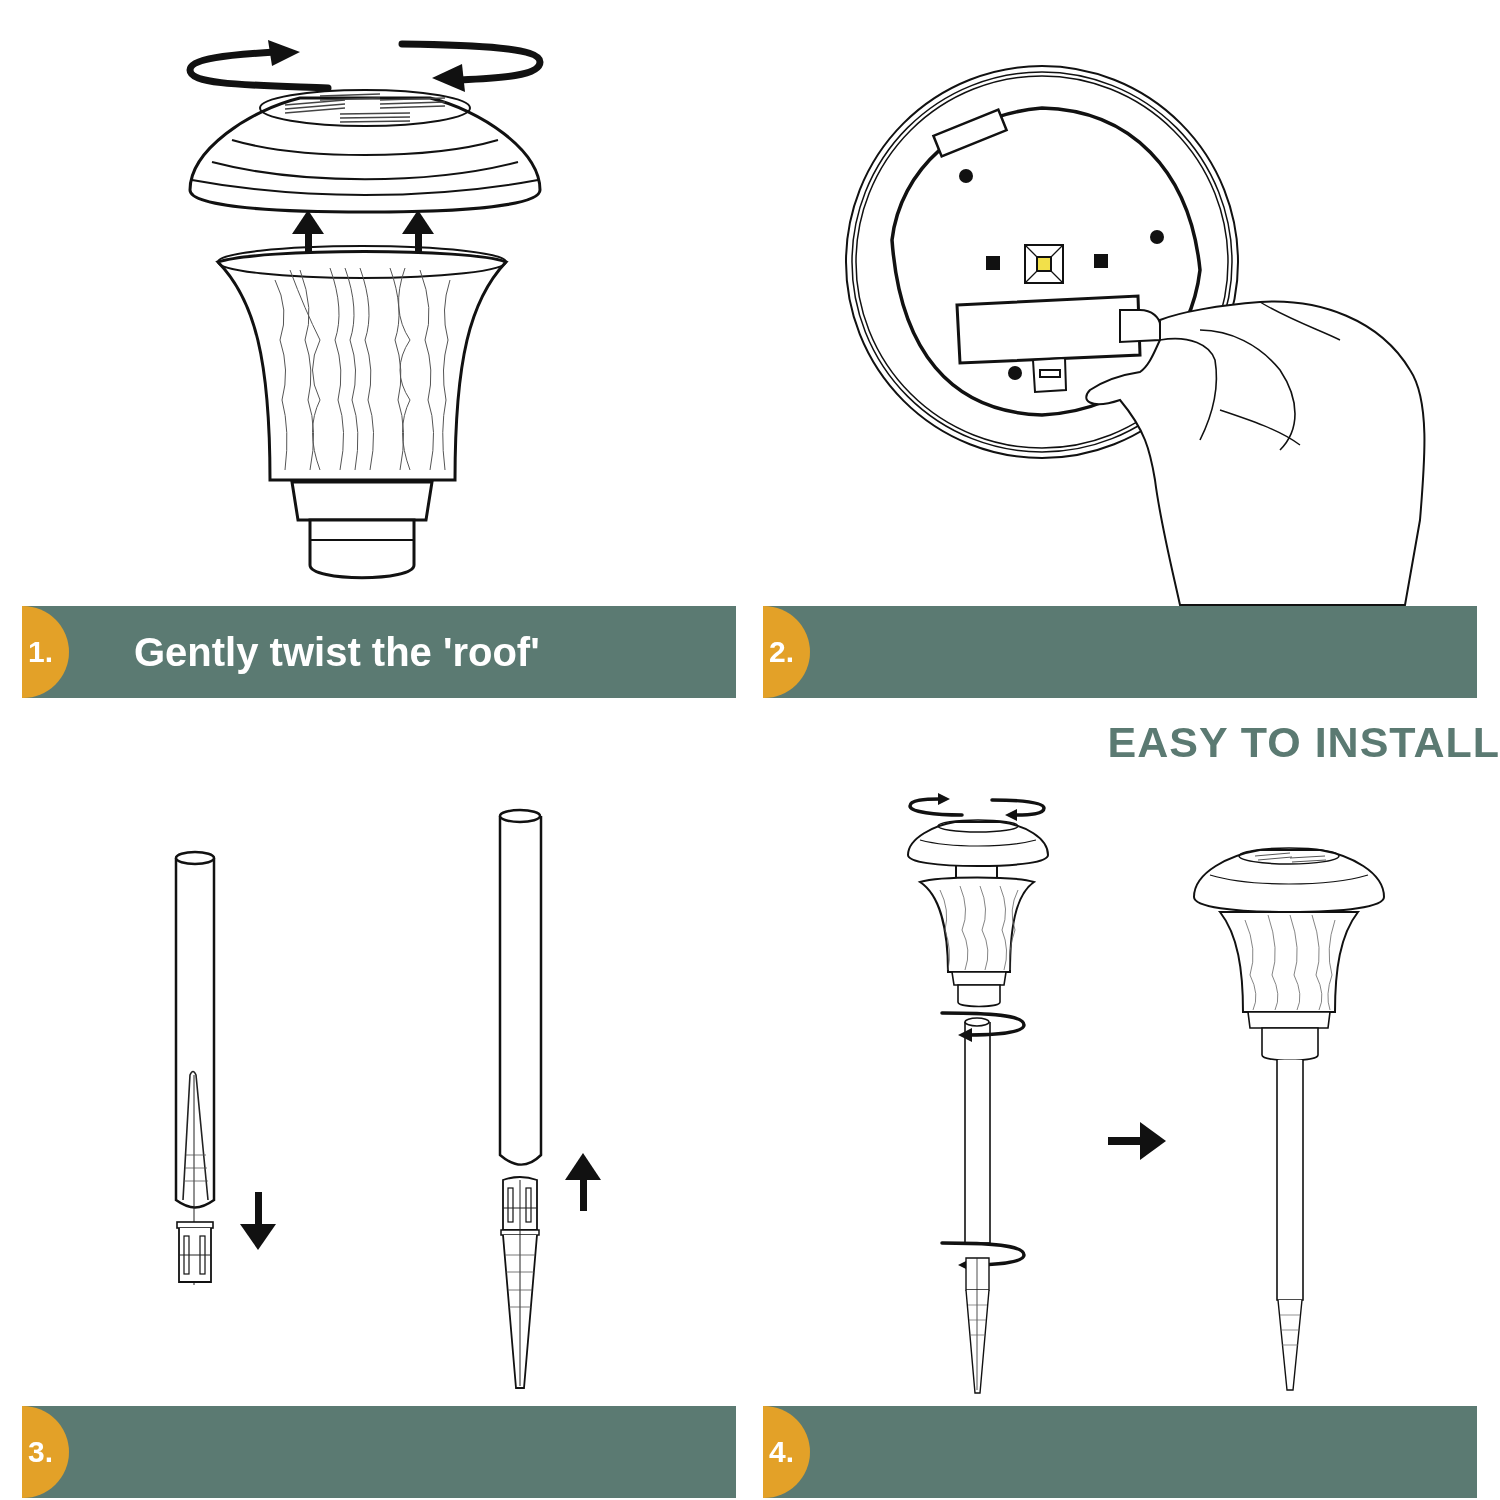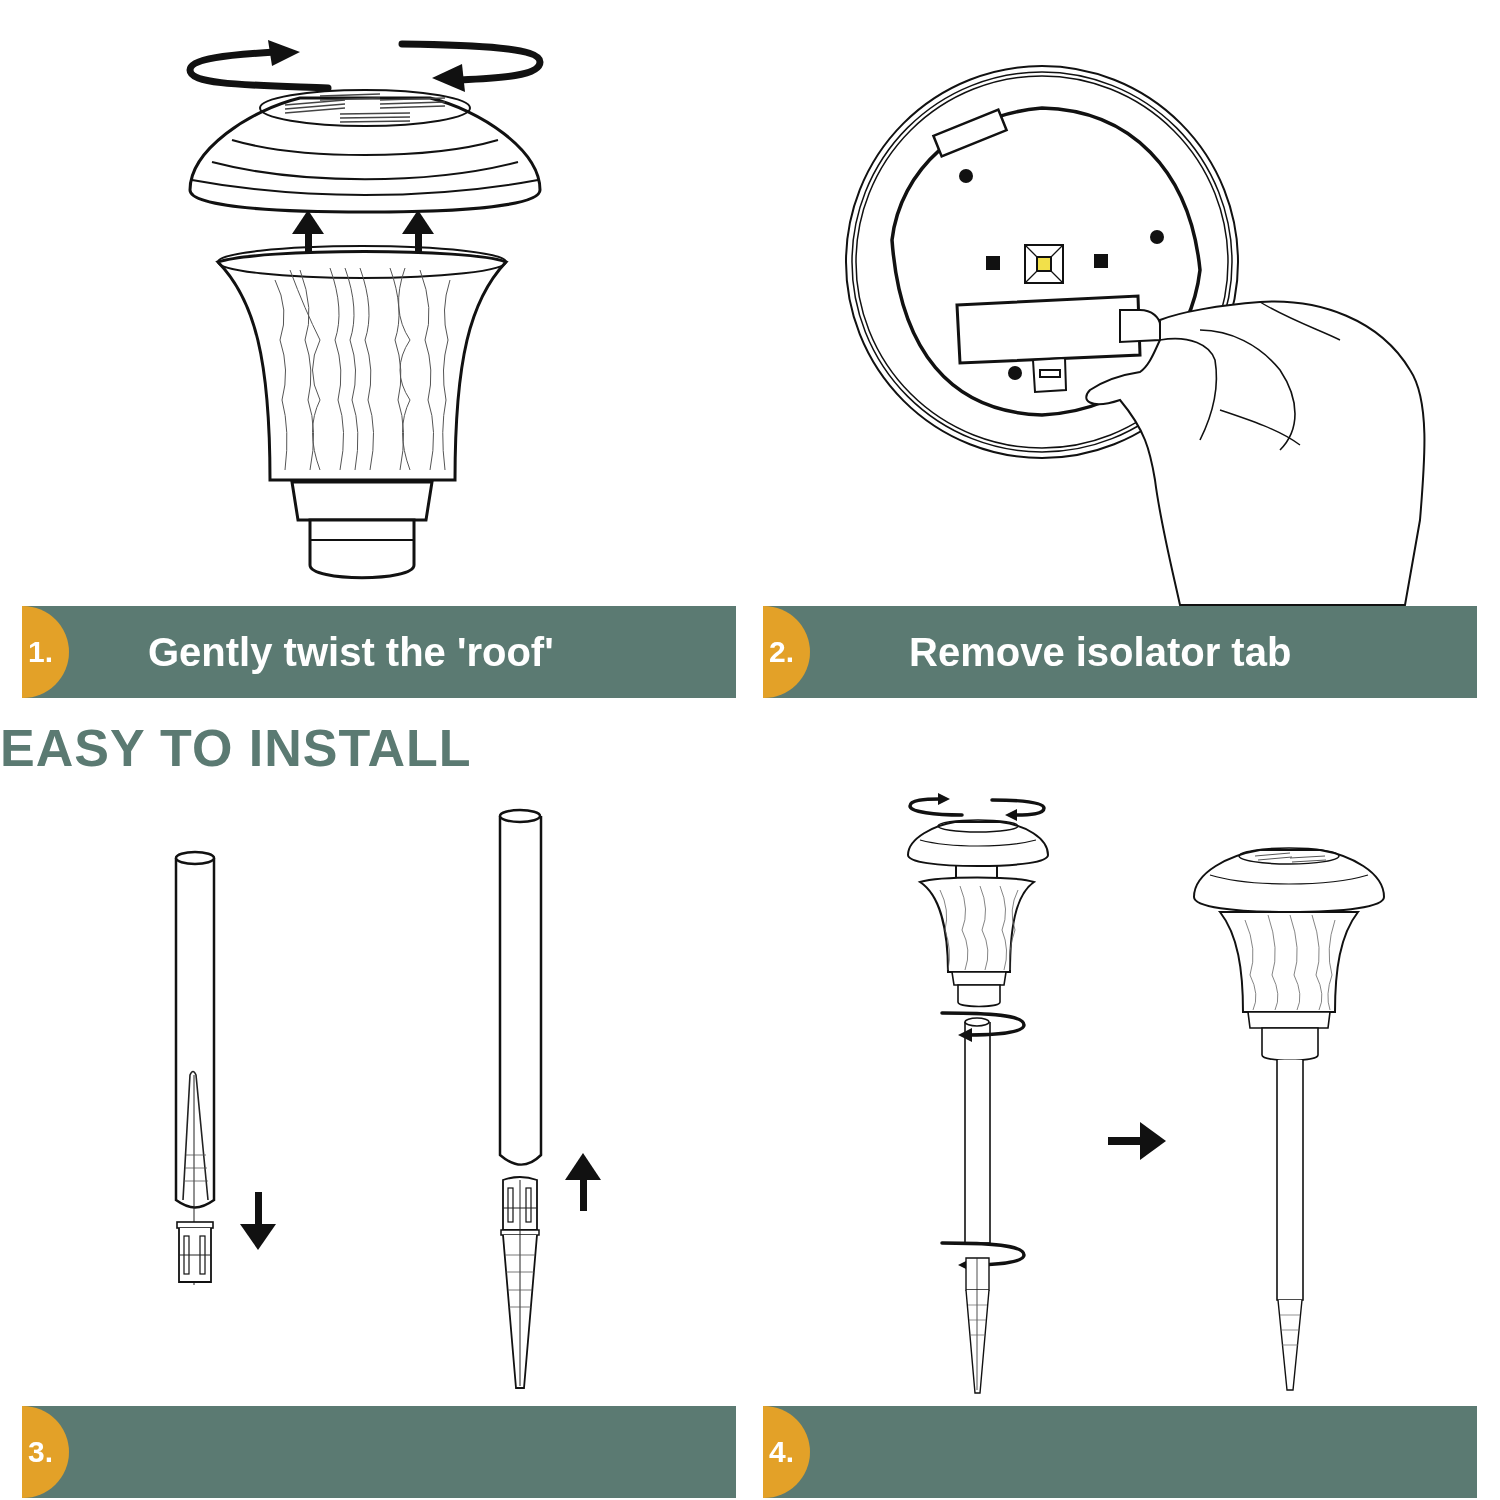--- a/index.html
+++ b/index.html
@@ -15,22 +15,22 @@
     }
     .banner .num {
       position: absolute; left: 6px; top: 0; height: 92px; line-height: 92px;
       color: #ffffff; font-weight: bold; font-size: 30px; z-index: 2;
     }
     .banner .label {
       position: absolute; top: 0; height: 92px; line-height: 92px;
       color: #ffffff; font-weight: bold; font-size: 40px; white-space: nowrap;
     }
     .headline {
-      position: absolute; left: 0; width: 1500px; top: 718px; text-align: left;
-      font-size: 52px; font-weight: bold; color: #5b7a72; letter-spacing: 1px;
+      position: absolute; left: 0; width: 1500px; top: 718px; text-align: right;
+      font-size: 43px; font-weight: bold; color: #5b7a72; letter-spacing: 1px;
     }
     svg { overflow: visible; }
     .ln { fill: none; stroke: #111; stroke-width: 3; stroke-linejoin: round; stroke-linecap: round; }
     .thin { fill: none; stroke: #333; stroke-width: 1.2; }
     .wht { fill: #fff; stroke: #111; stroke-width: 3; }
     .blk { fill: #111; stroke: none; }
   </style>
 </head>
 <body>
 
@@ -124,26 +124,25 @@
       <path class="thin" d="M 440 330 C 470 330, 500 345, 520 370 C 540 400, 540 430, 520 450" style="stroke:#111;stroke-width:1.6"></path>
       <path class="thin" d="M 460 410 C 490 420, 520 430, 540 445" style="stroke:#111;stroke-width:1.4"></path>
       <path class="thin" d="M 500 302 C 530 320, 560 330, 580 340" style="stroke:#111;stroke-width:1.4"></path>
     </g>
   </svg>
 </div>
 
 <div class="banner" style="left:22px;top:606px;width:714px;">
   <div class="num-badge"></div>
   <span class="num">1.</span>
-  <span class="label" style="left:126px;">Gently twist the 'roof'</span>
+  <span class="label" style="left:112px;">Gently twist the 'roof'</span>
 </div>
 <div class="banner" style="left:763px;top:606px;width:714px;">
   <div class="num-badge"></div>
   <span class="num">2.</span>
-  <span class="label" style="left:146px;">Remove isolator tab</span>
 </div>
 
 <div class="headline">EASY TO INSTALL</div>
 
 <div class="panel-illus" style="left:0;top:790px;width:740px;height:610px;">
   <svg width="740" height="610" viewBox="0 790 740 610">
 
     <g>
       <path class="wht" d="M 176 858 L 176 1200 C 190 1210, 200 1210, 214 1200 L 214 858" style="stroke-width:2.5"></path>
       <ellipse cx="195" cy="858" rx="19" ry="6" fill="#fff" stroke="#111" stroke-width="2.5"></ellipse>

